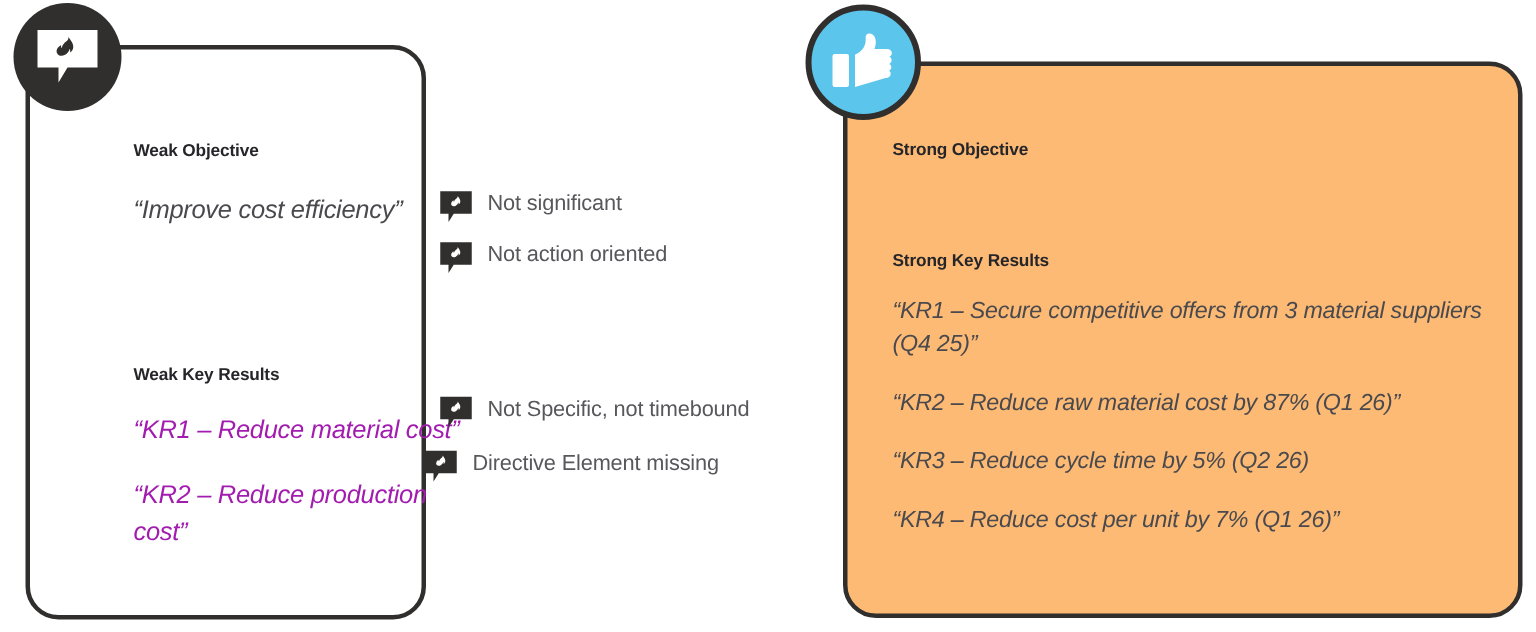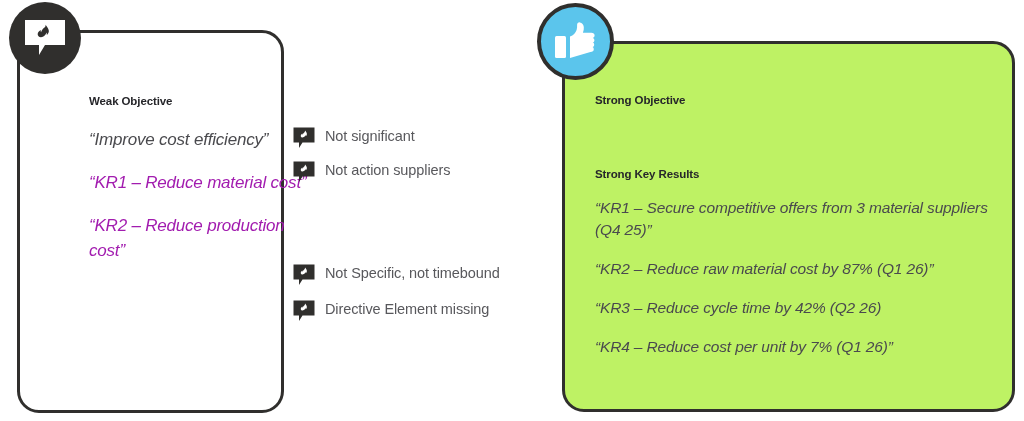--- a/index.html
+++ b/index.html
@@ -28,21 +28,21 @@
     top: 30px;
     width: 267px;
     height: 383px;
     background: #ffffff;
   }
   #strong-card {
     left: 562px;
     top: 41px;
     width: 453px;
     height: 371px;
-    background: #bef264;
+    background: #fdba74;
   }
 
   
   .card-body {
     position: absolute;
     left: 0; top: 0;
     width: 100%;
     height: 100%;
     box-sizing: border-box;
   }
@@ -133,32 +133,33 @@
     margin-left: 10px;
     font-size: 14.5px;
     line-height: 20px;
     color: #58585c;
     letter-spacing: -0.1px;
     white-space: nowrap;
   }
   #annotation-0 { left: 293px; top: 126px; text-align: center; }
   #annotation-1 { left: 293px; top: 160px; }
   #annotation-2 { left: 293px; top: 263px; }
-  #annotation-3 { left: 293px; top: 299px; }
+  #annotation-3 { left: 283px; top: 299px; }
 
   svg { display: block; }
 </style>
 </head>
 <body>
 
 <div class="card" id="weak-card">
   <div class="card-body">
     <p class="section-heading">Weak Objective</p>
     <p class="quote">“Improve cost efficiency”</p>
 
+    <p class="section-heading heading-kr">Weak Key Results</p>
     <div class="kr-block">
       <p class="kr-item">“KR1 – Reduce material cost”</p>
       <p class="kr-item">“KR2 – Reduce production cost”</p>
     </div>
   </div>
 </div>
 
 <div class="corner-badge" id="weak-badge">
   <svg width="44" height="40" viewBox="0 0 44 40" aria-hidden="true">
     <path d="M2 2 H42 V27 H22 L16 37 V27 H2 Z" fill="#ffffff"></path>
@@ -173,21 +174,21 @@
 </div>
 
 <div class="card" id="strong-card">
   <div class="card-body">
     <p class="section-heading">Strong Objective</p>
 
     <p class="section-heading heading-kr">Strong Key Results</p>
     <div>
       <p class="kr-item">“KR1 – Secure competitive offers from 3 material suppliers (Q4 25)”</p>
       <p class="kr-item">“KR2 – Reduce raw material cost by 87% (Q1 26)”</p>
-      <p class="kr-item">“KR3 – Reduce cycle time by 42% (Q2 26)</p>
+      <p class="kr-item">“KR3 – Reduce cycle time by 5% (Q2 26)</p>
       <p class="kr-item">“KR4 – Reduce cost per unit by 7% (Q1 26)”</p>
     </div>
   </div>
 </div>
 
 <div class="corner-badge" id="strong-badge">
   <svg width="46" height="42" viewBox="0 0 46 42" aria-hidden="true">
     <rect x="2" y="15" width="11" height="22" rx="1.5" fill="#ffffff"></rect>
     <path d="M17 37 V15.5 c 3.4 -1.4 5.6 -3.6 6.6 -6.6 c 0.5 -1.5 0.6 -3.2 0.5 -5.1
              c 0 -1.6 1.2 -2.6 2.8 -2.4 c 2.2 0.3 3.6 2.0 3.9 4.6
@@ -221,21 +222,21 @@
       <path d="M0.5 0.5 H21.5 V15.5 H9.5 L6 21 V15.5 H0.5 Z" fill="#302f2d"></path>
       <g transform="translate(8.2,3.0) scale(0.52)" fill="#ffffff">
         <path d="M7.4 1.2 c 2.4 2.9 3.6 5.0 3.5 7.0 c -0.1 1.6 -0.9 3.0 -2.2 3.9
                  c 0.2 -1.0 0.1 -1.9 -0.3 -2.7 c -0.5 1.9 -1.6 3.3 -3.3 4.3
                  c -1.9 1.1 -3.9 1.0 -5.1 -0.3 c -1.1 -1.2 -1.1 -2.9 -0.1 -4.4
                  c 0.6 -0.9 1.4 -1.6 2.5 -2.2 c -0.2 0.9 -0.1 1.7 0.3 2.3
                  c 0.5 -2.0 1.7 -3.6 3.6 -5.0 c 1.0 -0.8 1.3 -1.6 1.1 -2.9 Z"></path>
       </g>
     </svg>
   </span>
-  <span class="annotation-label">Not action suppliers</span>
+  <span class="annotation-label">Not action oriented</span>
 </div>
 
 <div class="annotation" id="annotation-2">
   <span class="bubble-badge">
     <svg width="22" height="22" viewBox="0 0 22 22" aria-hidden="true">
       <path d="M0.5 0.5 H21.5 V15.5 H9.5 L6 21 V15.5 H0.5 Z" fill="#302f2d"></path>
       <g transform="translate(8.2,3.0) scale(0.52)" fill="#ffffff">
         <path d="M7.4 1.2 c 2.4 2.9 3.6 5.0 3.5 7.0 c -0.1 1.6 -0.9 3.0 -2.2 3.9
                  c 0.2 -1.0 0.1 -1.9 -0.3 -2.7 c -0.5 1.9 -1.6 3.3 -3.3 4.3
                  c -1.9 1.1 -3.9 1.0 -5.1 -0.3 c -1.1 -1.2 -1.1 -2.9 -0.1 -4.4

